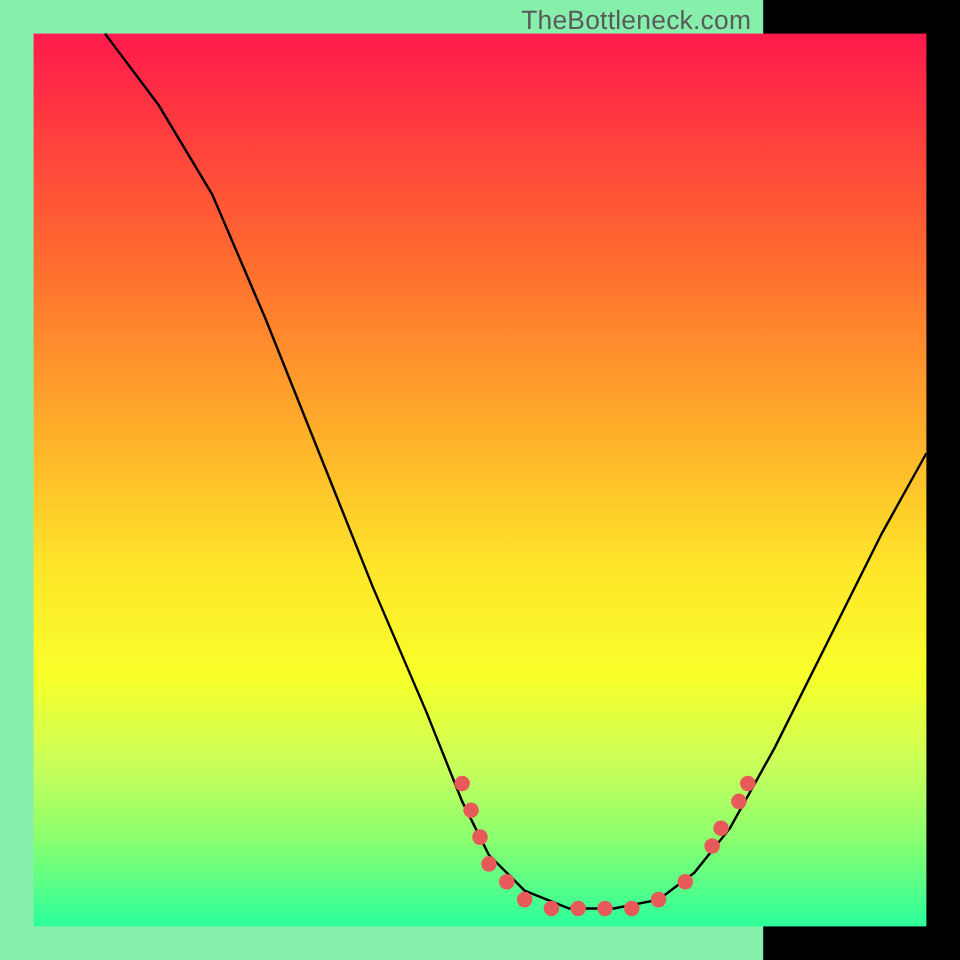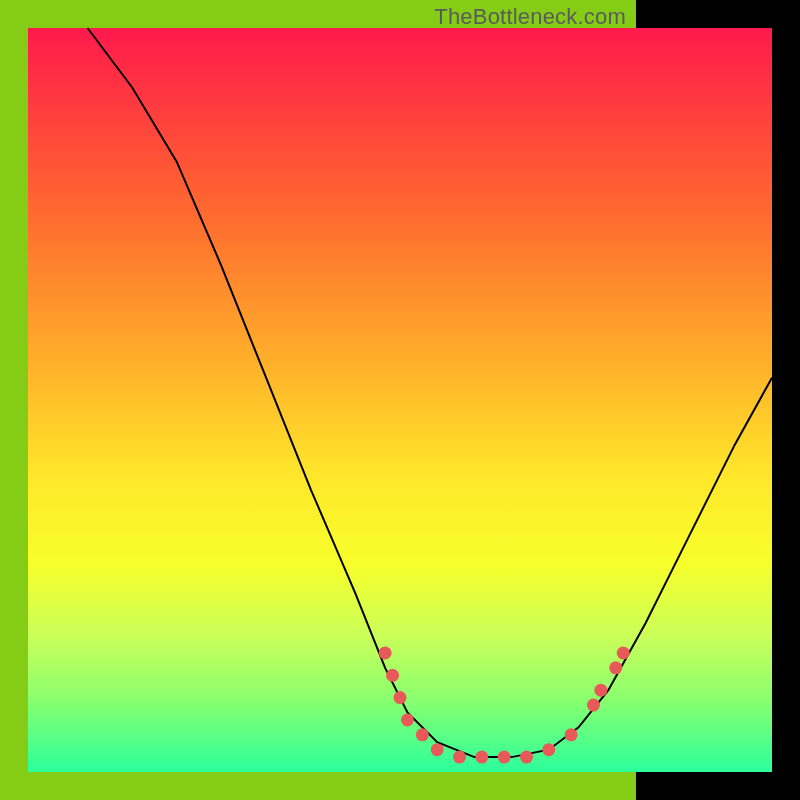--- a/index.html
+++ b/index.html
@@ -9,21 +9,21 @@
     height: 800px;
     background: #000;
     overflow: hidden;
   }
   .frame {
     position: absolute;
     left: 0;
     top: 0;
     width: 636px;
     height: 800px;
-    background: #84cc16;
+    background: #86efac;
   }
   .plot {
     position: absolute;
     left: 28px;
     top: 28px;
     width: 744px;
     height: 744px;
     background: linear-gradient(
       to bottom,
       #ff1a4d 0%,

